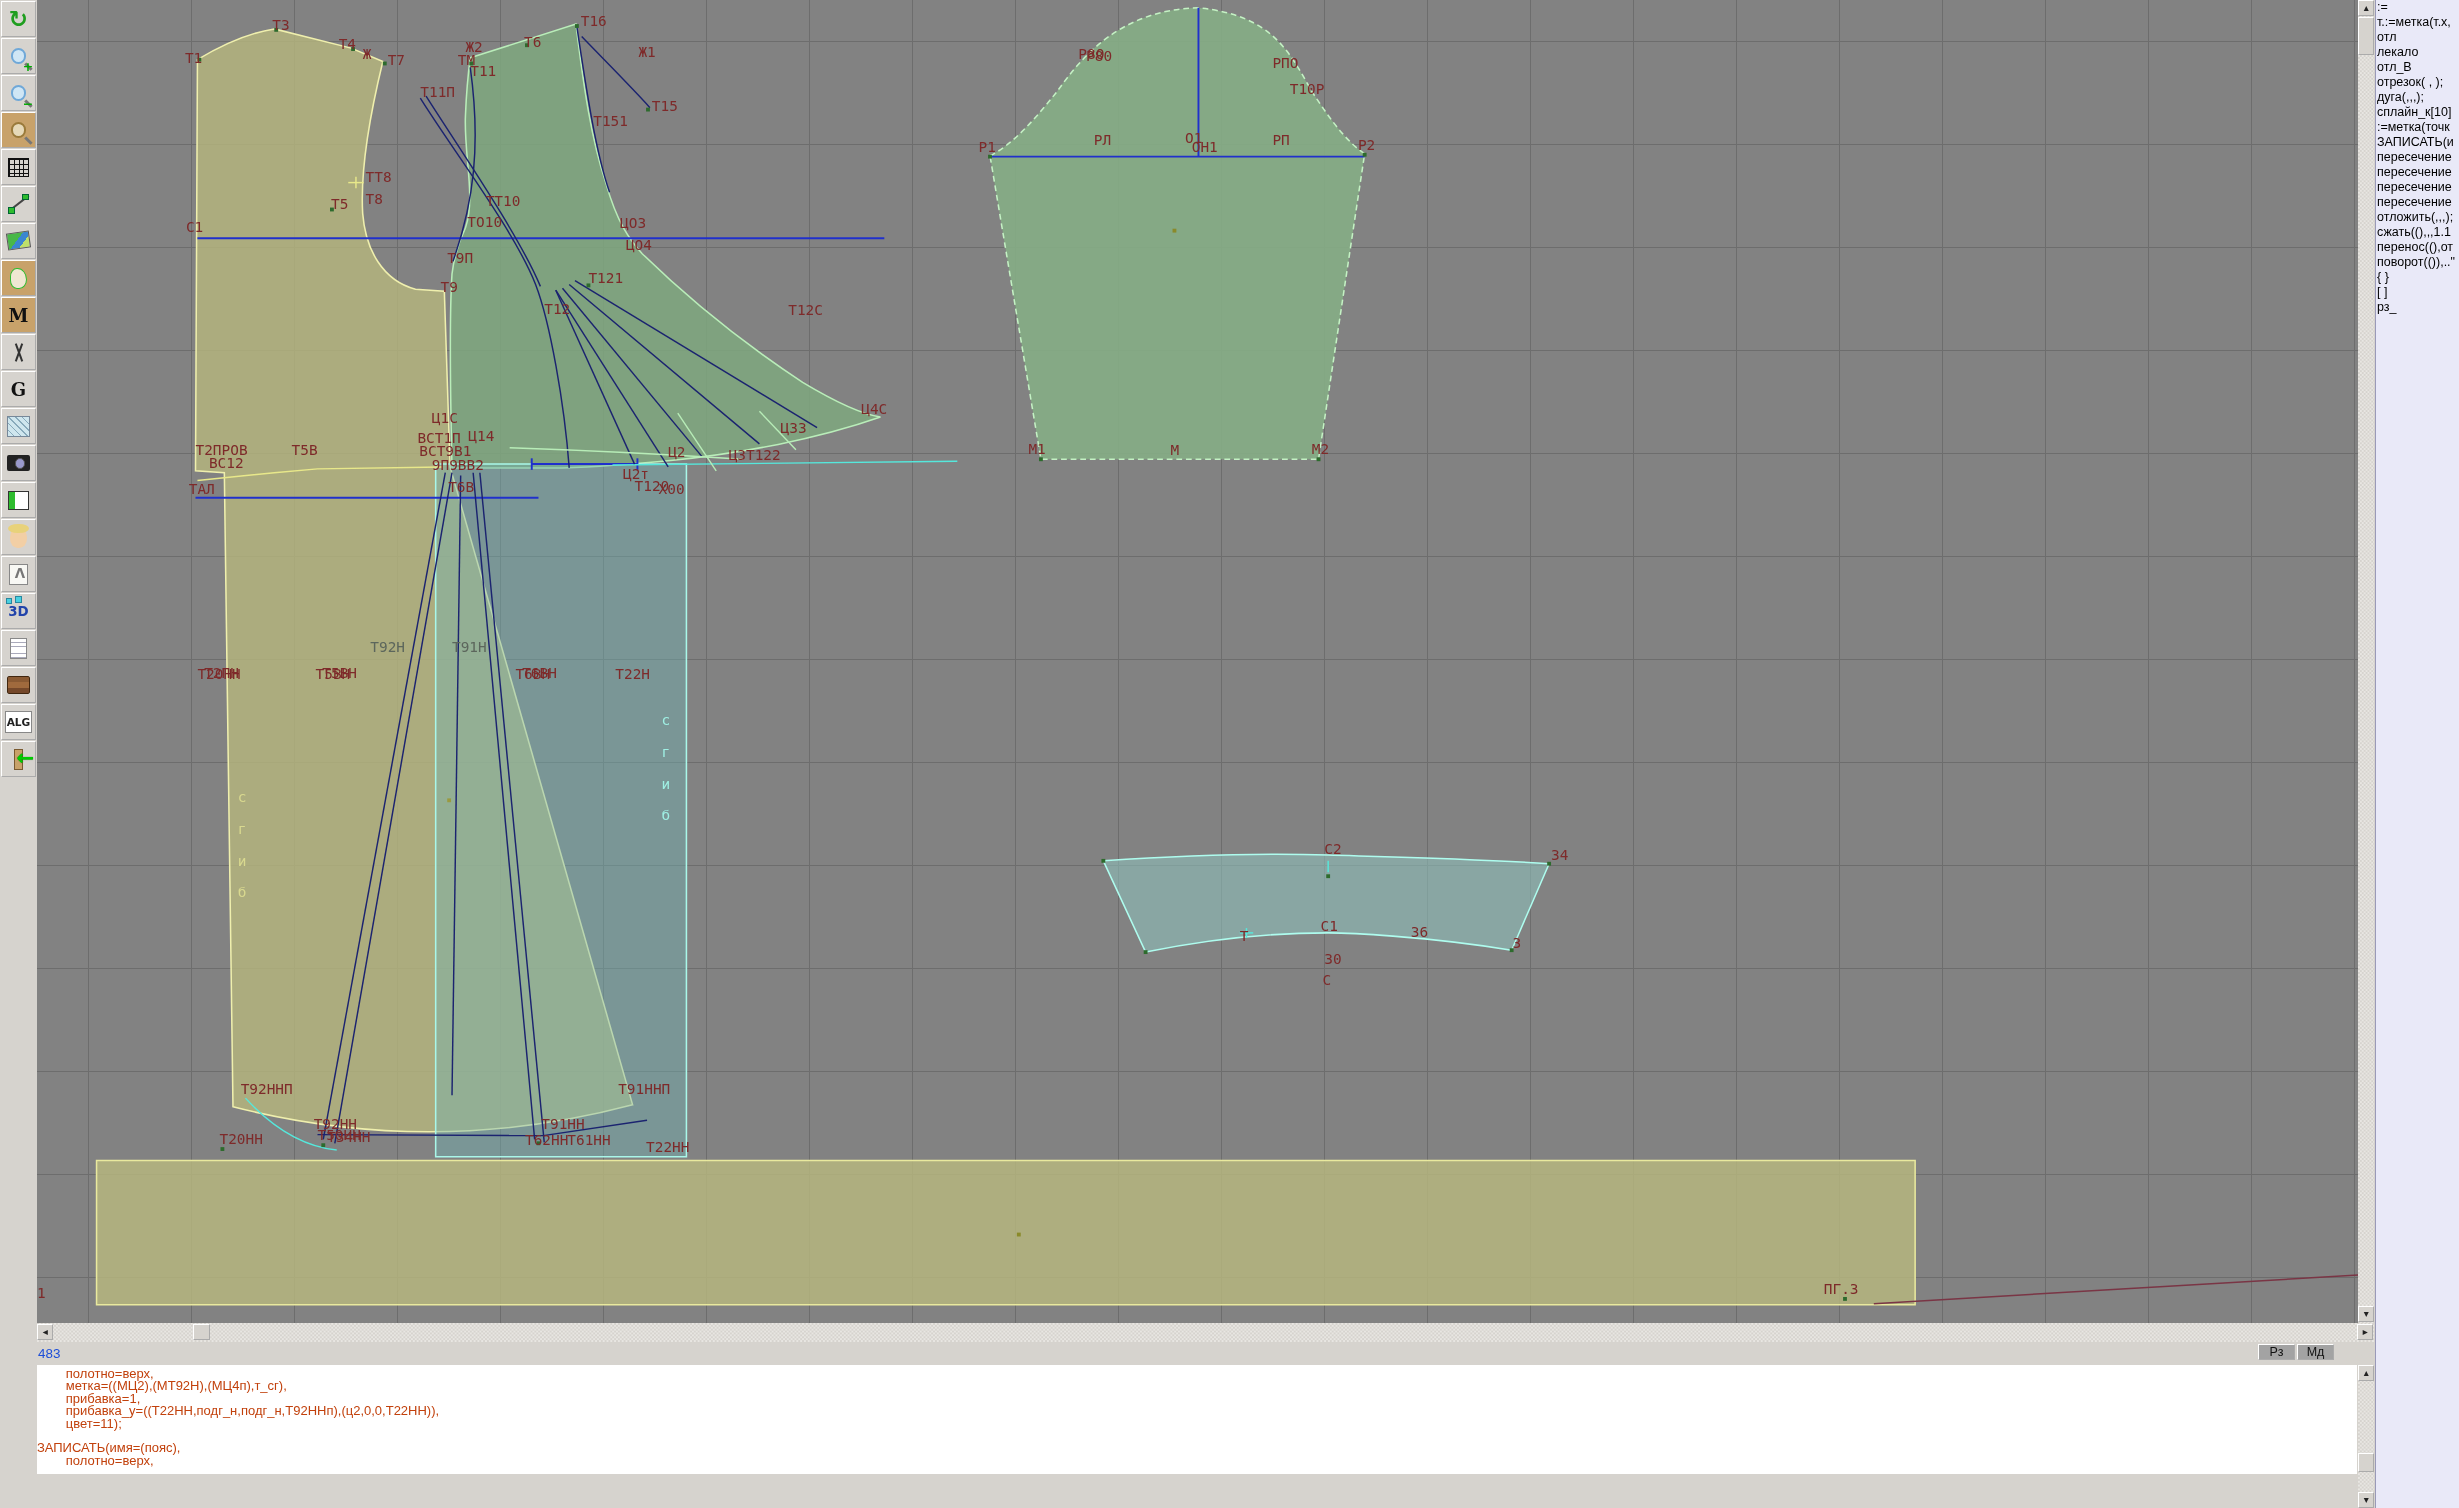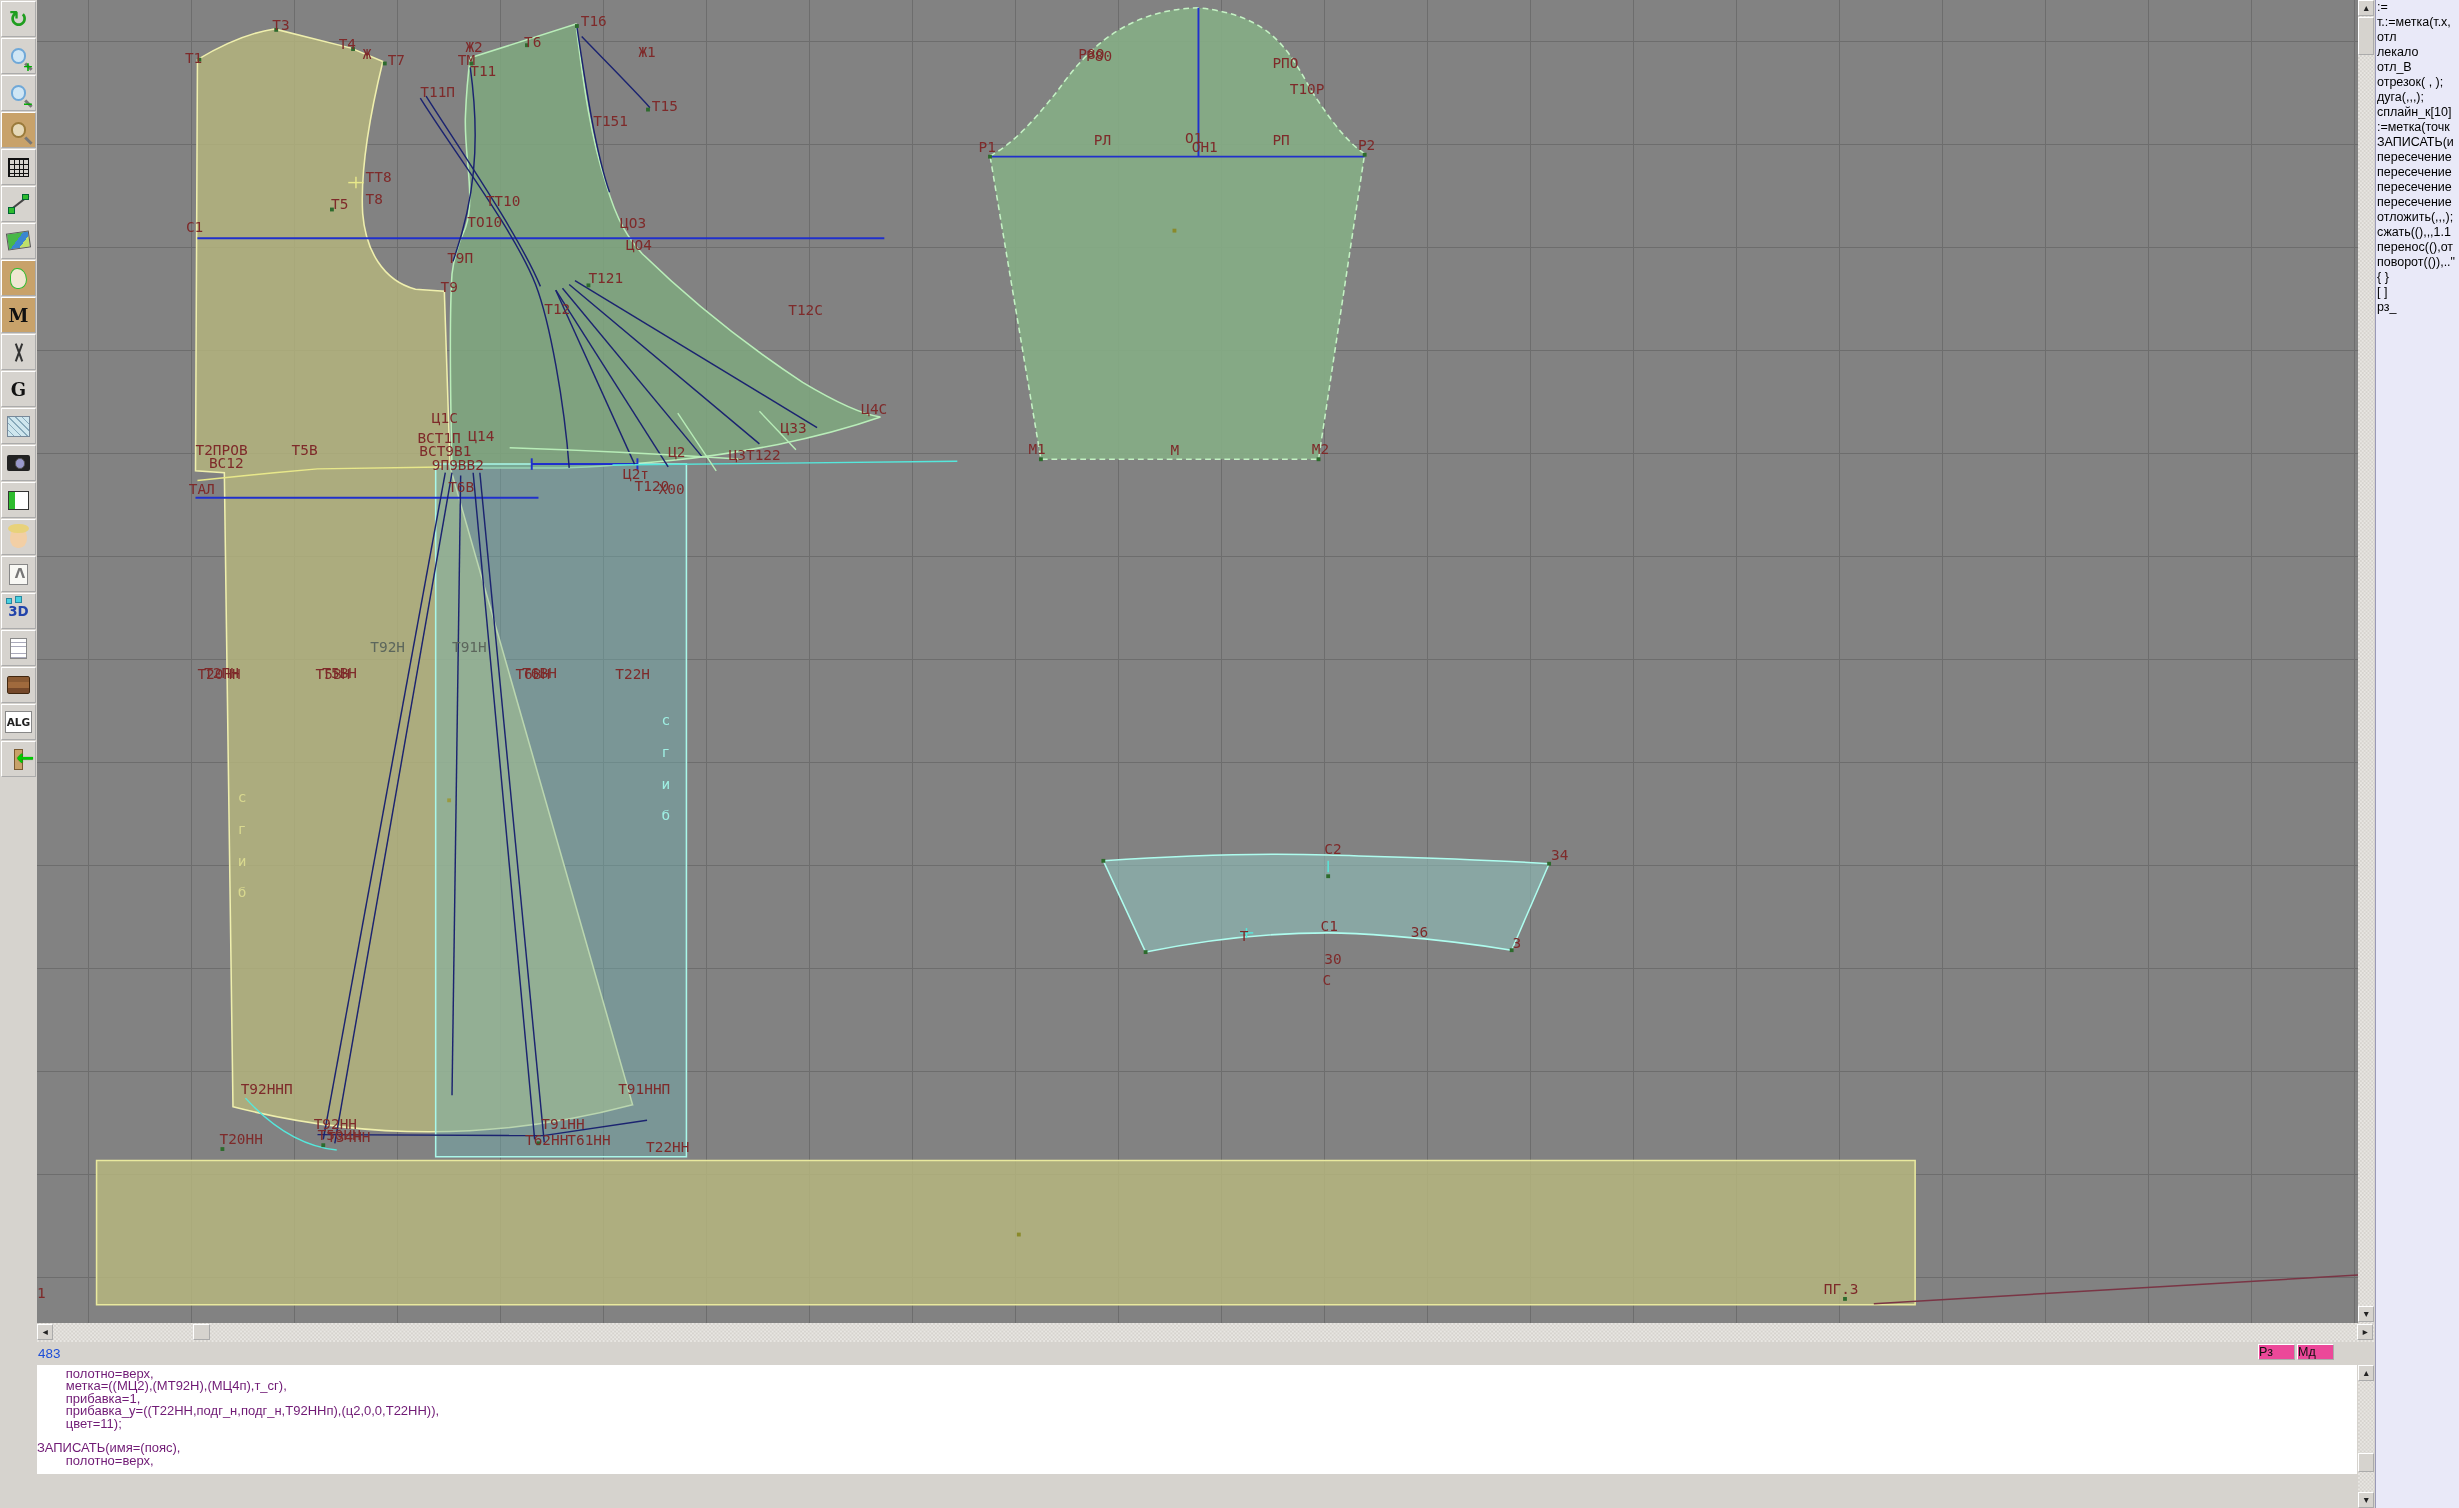--- a/index.html
+++ b/index.html
@@ -60,25 +60,25 @@
   
   .sb{position:absolute;background:#d6d3ce;}
   .sbtn{position:absolute;width:16.3px;height:16.3px;background:#d6d3ce;border:1px outset #fff;
         font-size:8.6px;color:#222;display:flex;align-items:center;justify-content:center;}
   .thumb{position:absolute;background:#d6d3ce;border:1px outset #fff;}
   .track{background:repeating-conic-gradient(#e8e6e2 0 25%,#d6d3ce 0 50%) 0 0/3.8px 3.8px;}
   #hscroll{left:37px;top:1323px;width:2337px;height:19px;}
   #vscroll{left:2358px;top:0;width:16.3px;height:1323px;}
   #statusbar{position:absolute;left:0;top:1342px;width:2374px;height:23px;background:#d6d3ce;font-size:13.4px;}
   #pagecount{position:absolute;left:38px;top:3.8px;color:#1d4ed8;}
-  .mbtn{position:absolute;top:1.9px;width:37px;height:16.3px;border:1px outset #fff;background:#ec4899;
-        font-size:12.5px;color:#111;cursor:pointer;}
+  .mbtn{position:absolute;top:1.9px;width:37px;height:16.3px;border:1px outset #fff;background:#a3a3a3;
+        font-size:12.5px;text-align:center;color:#111;cursor:pointer;}
   
   #codepanel{position:absolute;left:35px;top:1365px;width:2322px;height:109px;background:#fff;
-     font-size:13px;color:#701a75;white-space:pre;line-height:12.4px;padding:2.9px 0 0 1.9px;overflow:hidden;}
+     font-size:13px;color:#c2410c;white-space:pre;line-height:12.4px;padding:2.9px 0 0 1.9px;overflow:hidden;}
   #codescroll{left:2358px;top:1365px;width:16.3px;height:143px;}
   
   #sidebar{position:absolute;left:2375px;top:0;width:85px;height:1508px;background:#e9e9f8;border-left:1px solid #9a9ab8;}
   .cmd{font-size:12.5px;color:#000;line-height:15px;white-space:nowrap;overflow:hidden;cursor:pointer;padding-left:1px;}
 </style>
 </head>
 <body>
 
 <div id="toolbar">
     <div class="tbtn">

